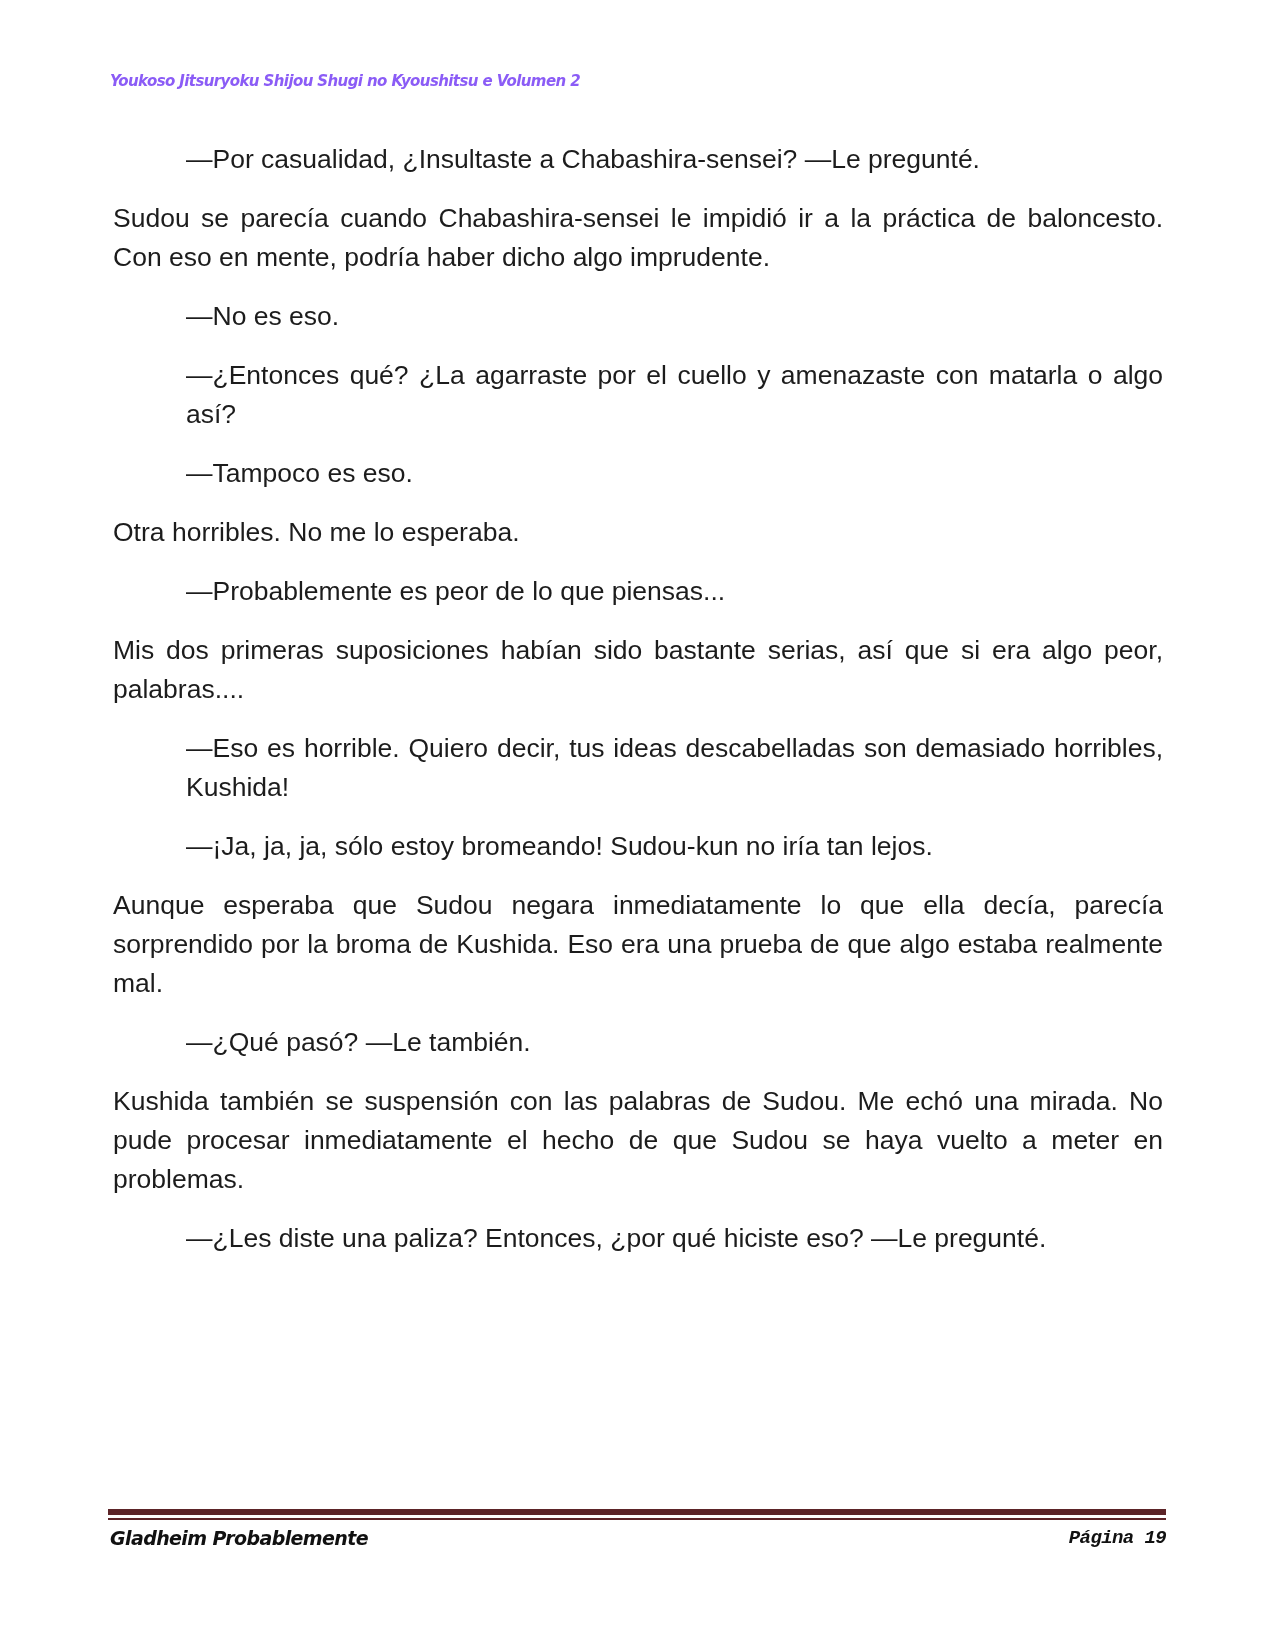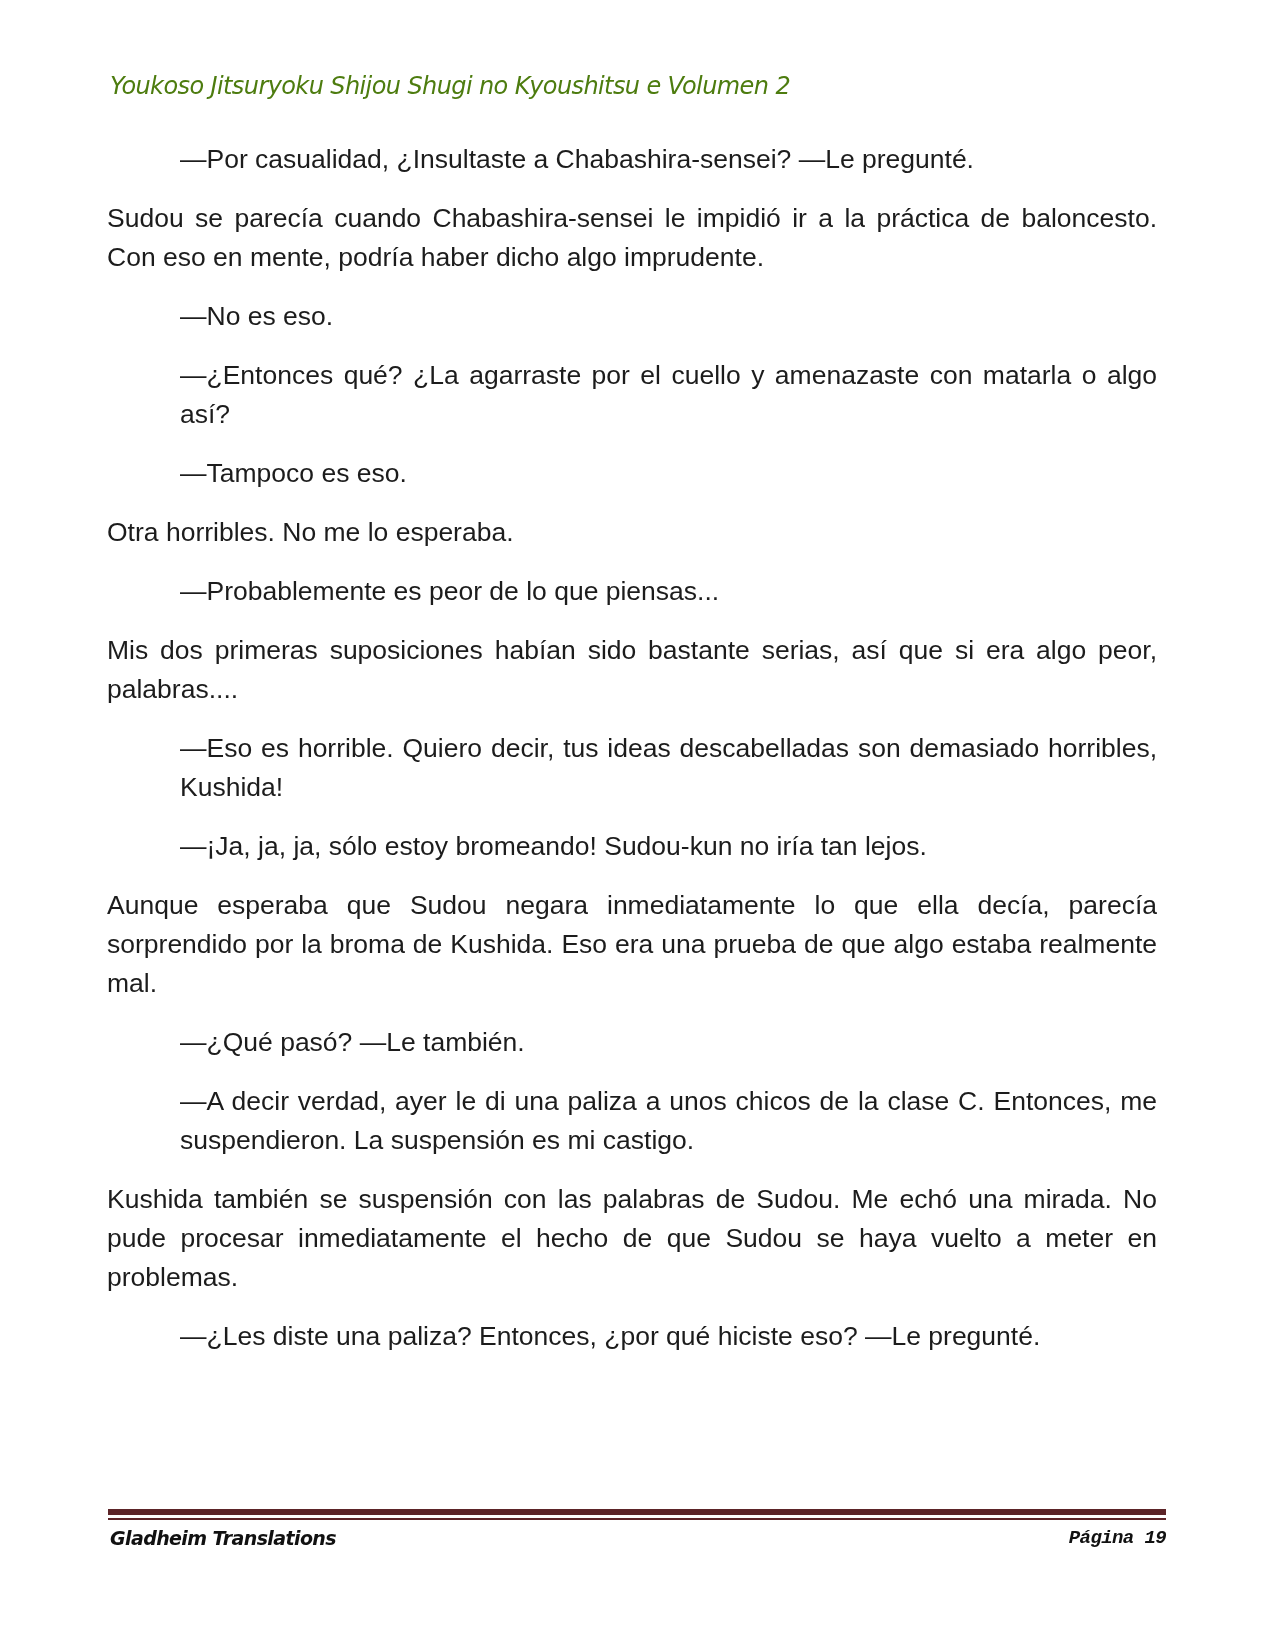--- a/index.html
+++ b/index.html
@@ -1,23 +1,23 @@
 <!DOCTYPE html>
 <html><head>
 <meta charset="utf-8">
 <style>
   html, body { margin:0; padding:0; background:#ffffff; }
   body { width:1275px; height:1650px; position:relative; overflow:hidden; color:#1a1a1a; }
   .header {
     position:absolute; left:110px; top:72px;
-    font-family:"DejaVu Sans", sans-serif; font-weight:normal; font-style:italic;
-    font-size:24px; letter-spacing:-0.6px; color:#4d7c0f;
+    font-family:"DejaVu Sans", sans-serif; font-weight:bold; font-style:italic;
+    font-size:15px; letter-spacing:-0.6px; color:#8b5cf6;
   }
   .body {
-    position:absolute; left:107px; top:140px; width:1050px;
+    position:absolute; left:113px; top:140px; width:1050px;
     font-family:"Liberation Sans", sans-serif; font-size:26.5px; line-height:39px;
     color:#1c1c1c;
   }
   .p { margin:0 0 20px 0; text-align:justify; }
   .p.indent { margin-left:73px; }
   .footer-rule { position:absolute; left:108px; width:1058px; }
   .rule-thick { top:1509px; height:6px; background:#5c2428; }
   .rule-thin { top:1518px; height:2px; background:#5c2428; }
   .footer-left, .footer-right {
     position:absolute; top:1527px;
@@ -38,21 +38,20 @@
   <p class="p indent">—No es eso.</p>
   <p class="p indent">—¿Entonces qué? ¿La agarraste por el cuello y amenazaste con matarla o algo así?</p>
   <p class="p indent">—Tampoco es eso.</p>
   <p class="p">Otra horribles. No me lo esperaba.</p>
   <p class="p indent">—Probablemente es peor de lo que piensas...</p>
   <p class="p">Mis dos primeras suposiciones habían sido bastante serias, así que si era algo peor, palabras....</p>
   <p class="p indent">—Eso es horrible. Quiero decir, tus ideas descabelladas son demasiado horribles, Kushida!</p>
   <p class="p indent">—¡Ja, ja, ja, sólo estoy bromeando! Sudou-kun no iría tan lejos.</p>
   <p class="p">Aunque esperaba que Sudou negara inmediatamente lo que ella decía, parecía sorprendido por la broma de Kushida. Eso era una prueba de que algo estaba realmente mal.</p>
   <p class="p indent">—¿Qué pasó? —Le también.</p>
-  <p class="p indent">—A decir verdad, ayer le di una paliza a unos chicos de la clase C. Entonces, me suspendieron. La suspensión es mi castigo.</p>
   <p class="p">Kushida también se suspensión con las palabras de Sudou. Me echó una mirada. No pude procesar inmediatamente el hecho de que Sudou se haya vuelto a meter en problemas.</p>
   <p class="p indent">—¿Les diste una paliza? Entonces, ¿por qué hiciste eso? —Le pregunté.</p>
 </div>
 
 <div class="footer-rule rule-thick"></div>
 <div class="footer-rule rule-thin"></div>
-<div class="footer-left">Gladheim Translations</div>
+<div class="footer-left">Gladheim Probablemente</div>
 <div class="footer-right">Página 19</div>
 
 </body></html>

